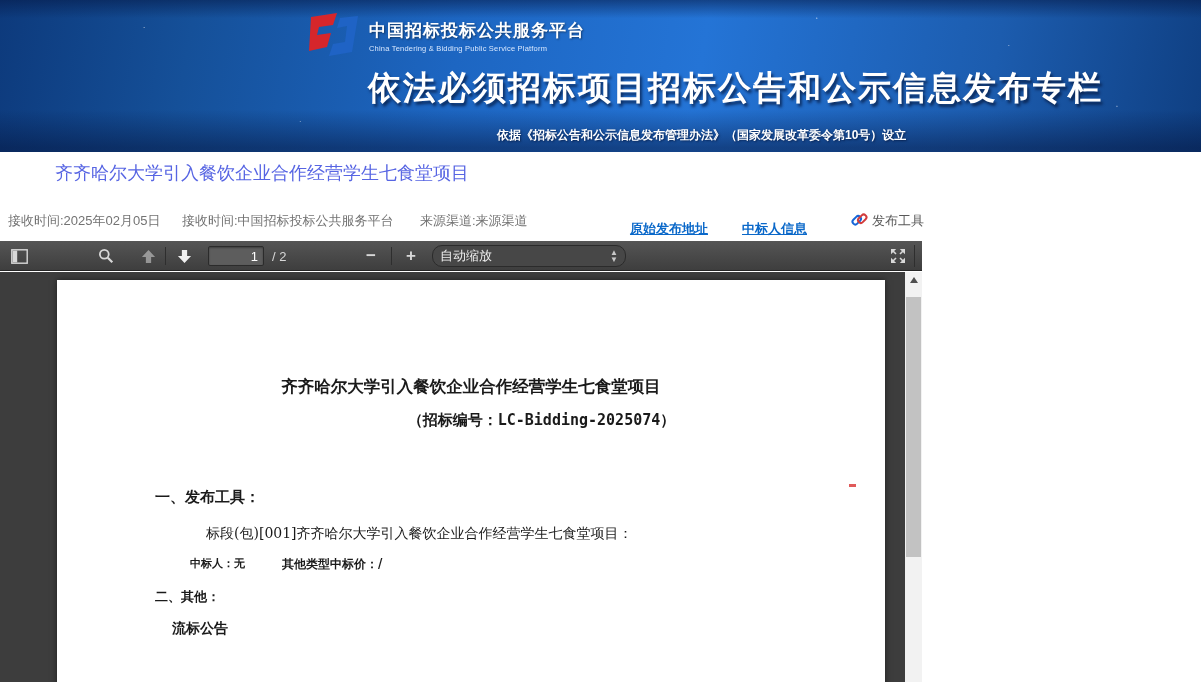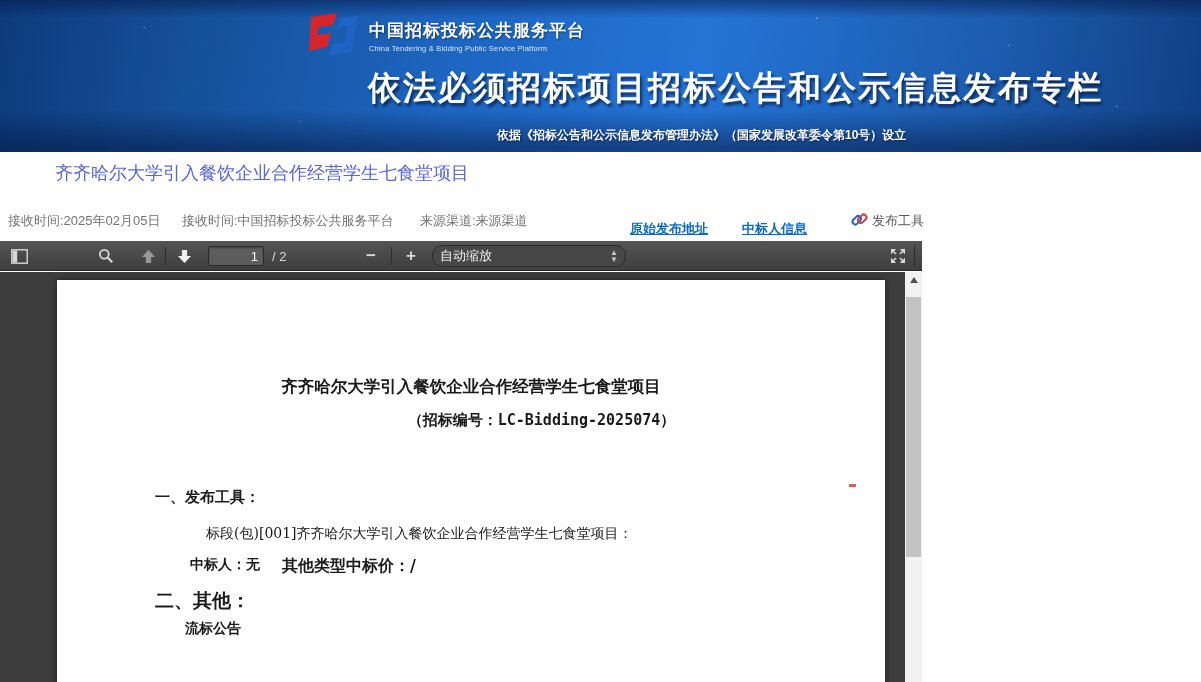--- a/index.html
+++ b/index.html
@@ -60,24 +60,24 @@
   
   #pdf-viewer { position:absolute; left:0; top:272px; width:922px; height:410px; background:#3d3d3d; }
   #pdf-page { position:absolute; left:57px; top:8px; width:828px; height:460px; background:#fff;
     box-shadow:0 0 6px rgba(0,0,0,.5); font-family:"DejaVu Serif", serif; color:#1a1a1a; }
   #doc-title { position:absolute; left:0; top:96px; width:828px; text-align:center;
     font-size:16.5px; font-weight:bold; }
   #doc-bidno { position:absolute; left:0; top:131px; width:969px; text-align:center;
     font-size:15px; font-weight:bold; font-family:"DejaVu Sans Mono", monospace; }
   #doc-s1 { position:absolute; left:98px; top:208px; font-size:15px; font-weight:bold; }
   #doc-lot { position:absolute; left:118px; top:245px; font-size:14px;margin-left:31px; }
-  #doc-winner { position:absolute; left:133px; top:276px; font-size:14px; font-weight:bold; }
-  #doc-otherprice { position:absolute; left:225px; top:276px; font-size:16px; font-weight:bold;text-align:center; }
-  #doc-s2 { position:absolute; left:98px; top:308px; font-size:19px; font-weight:bold; }
-  #doc-body2 { position:absolute; left:128px; top:340px; font-size:14px; font-weight:bold; }
+  #doc-winner { position:absolute; left:133px; top:276px; font-size:11px; font-weight:bold; }
+  #doc-otherprice { position:absolute; left:225px; top:276px; font-size:12px; font-weight:bold;text-align:center; }
+  #doc-s2 { position:absolute; left:98px; top:308px; font-size:13px; font-weight:bold; }
+  #doc-body2 { position:absolute; left:115px; top:340px; font-size:14px; font-weight:bold; }
   #red-dash { position:absolute; left:792px; top:204px; width:7px; height:3px; background:#e05a5a; }
 
   
   #scrollbar { position:absolute; left:905px; top:272px; width:17px; height:410px; background:#f2f2f2; }
   #scroll-up { position:absolute; left:0; top:0; width:17px; height:16px; display:flex;
     align-items:center; justify-content:center; cursor:pointer; }
   #scroll-up-tri { width:0; height:0; border-left:4px solid transparent;
     border-right:4px solid transparent; border-bottom:6px solid #4f4f4f; }
   #scroll-thumb { position:absolute; left:1px; top:25px; width:15px; height:260px;
     background:#c2c2c2; cursor:pointer; }

